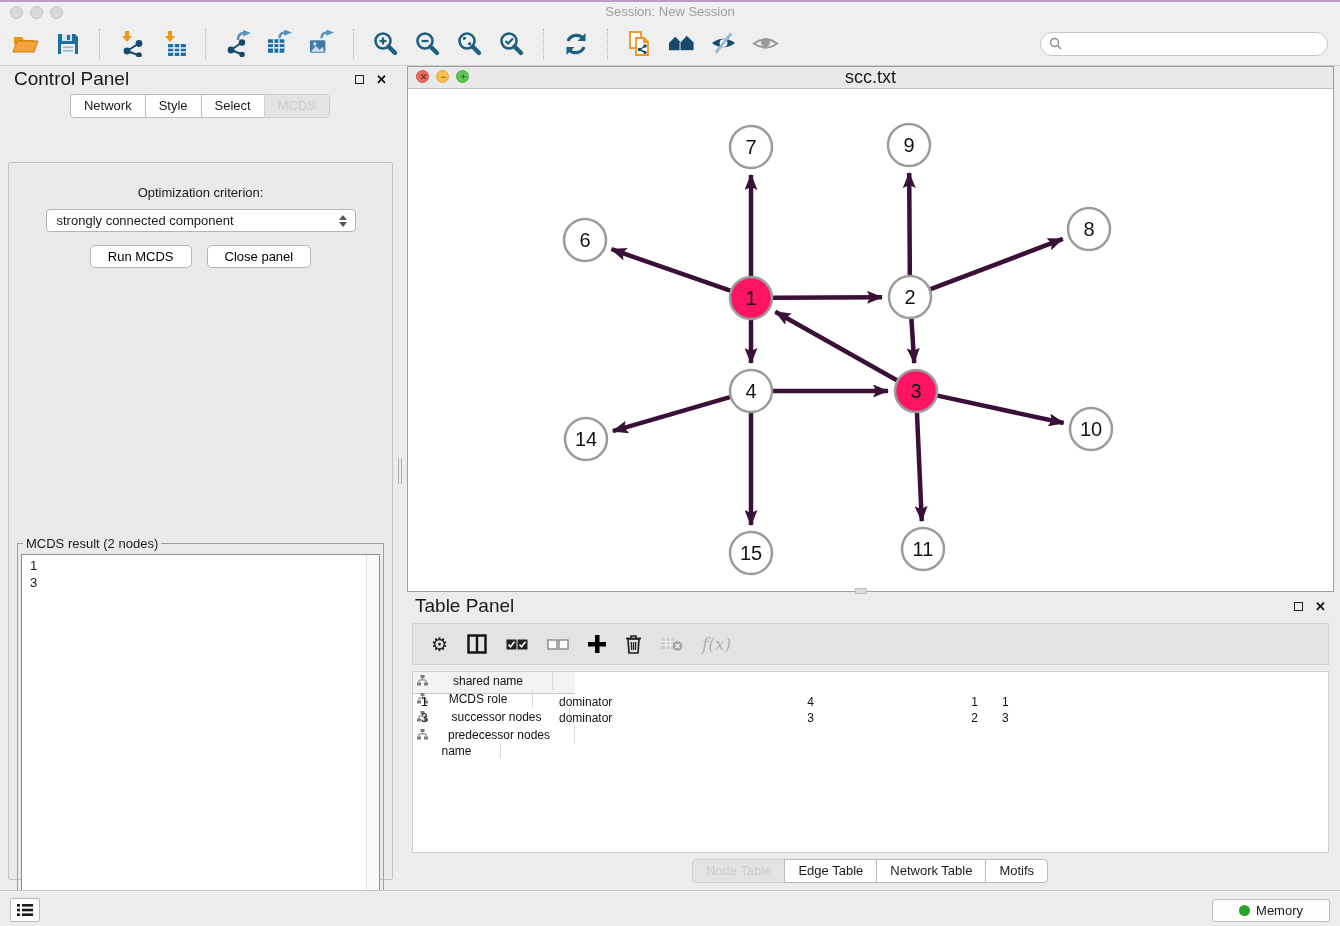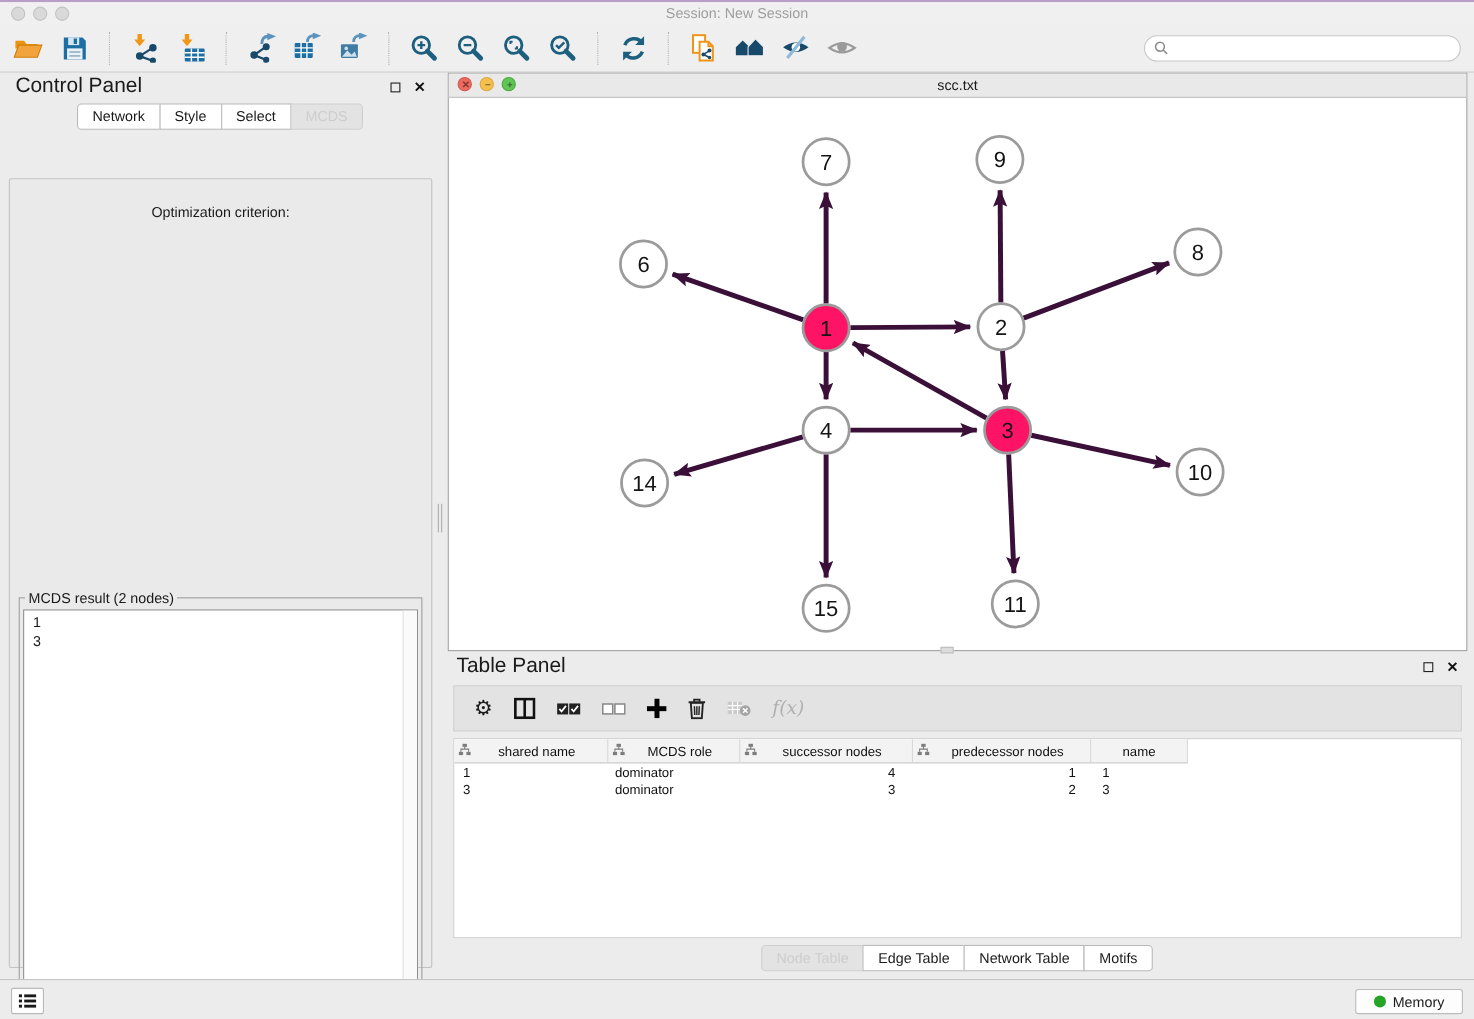--- a/index.html
+++ b/index.html
@@ -78,21 +78,21 @@
   #result-box { height:100%; background:#fff; border:1px solid #8f8f8f; position:relative; overflow:hidden; }
   #result-lines { padding:2px 8px; font-size:13px; line-height:17px; }
   #result-scroll { position:absolute; right:0; top:0; bottom:0; width:13px; background:#fafafa; border-left:1px solid #e2e2e2; }
 
   
   #network-window {
     position:absolute; left:407px; top:66px; width:927px; height:526px;
     background:#fff; border:1px solid #9f9f9f;
   }
   #nw-header { height:22px; background:#e9e9e9; border-bottom:1px solid #c2c2c2; position:relative; }
-  #nw-header .title { text-align:center; font-size:13px; line-height:21px; color:#1a1a1a; }
+  #nw-header .title { text-align:center; font-size:18px; line-height:21px; color:#1a1a1a; }
   #nw-red    { left:8px;  background:#ee6a5f; border:1px solid #d5554b; }
   #nw-yellow { left:28px; background:#f5bf4e; border:1px solid #dda73d; }
   #nw-green  { left:48px; background:#61c555; border:1px solid #4aa93f; }
   #nw-red .sym, #nw-yellow .sym, #nw-green .sym { color:rgba(0,0,0,.5); }
   #nw-header .traffic { top:3px; }
   #graph-canvas { position:relative; width:925px; height:502px; }
   #graph-svg { display:block; }
 
   
   #v-splitter { position:absolute; left:398px; top:458px; width:4px; height:26px;
@@ -108,34 +108,34 @@
     display:flex; align-items:center; gap:19px; padding-left:18px;
   }
   .tp-icon { display:flex; align-items:center; justify-content:center; height:26px; }
   .tp-icon.disabled { opacity:.9; }
   .fx-label { font-family:"DejaVu Serif", serif; font-style:italic; font-size:17px; color:#ababab; }
   .gear-glyph { font-family:"DejaVu Sans", sans-serif; font-size:19px; color:#1c1c1c; line-height:20px; }
   #tp-table {
     position:absolute; left:5px; right:5px; top:76px; height:182px;
     background:#fff; border:1px solid #d0d0d0; overflow:hidden;
   }
-  #tbl-header { display:inline-flex; height:22px; background:#f3f3f3; border-bottom:1px solid #c9c9c9; }
+  #tbl-header { display:inline-flex; height:22px; background:#f3f3f3; border-bottom:1px solid #c9c9c9;flex-direction:column; }
   .th { display:flex; align-items:center; border-right:1px solid #d9d9d9; padding:0 4px; }
   .th .lbl { flex:1; text-align:center; font-size:12px; color:#111; padding:0 4px; }
   .tr { display:flex; height:16px; align-items:center; }
   .td { font-size:12px; color:#111; overflow:hidden; white-space:nowrap; }
   #tp-tabs { position:absolute; left:0; right:0; top:264px; }
 
   
   #status-bar { position:absolute; left:0; top:890px; width:1340px; height:36px;
     border-top:1px solid #c6c6c6; background:#ececec; }
   #task-list-button { position:absolute; left:10px; top:7px; width:30px; height:24px;
     background:#fdfdfd; border:1px solid #b9b9b9; border-radius:2px;
     display:flex; align-items:center; justify-content:center; }
-  #memory-button { position:absolute; right:10px; top:8px; height:23px; padding:0 16px;
+  #memory-button { position:absolute; right:10px; top:8px; height:23px; padding:0 26px;
     background:#fdfdfd; border:1px solid #bcbcbc; border-radius:3px;
     display:flex; align-items:center; gap:6px; font-size:13px; }
   #memory-dot { width:11px; height:11px; border-radius:50%; background:#27a327; }
 </style>
 </head>
 <body>
 
 <div id="top-strip"></div>
 <div id="titlebar">
   <span id="tl-gray1" class="traffic tl-inactive"></span>
@@ -312,20 +312,32 @@
     <span class="close-icon">✕</span>
   </div>
   <div id="cp-tabs" class="tabrow">
       <div class="tab">Network</div>
       <div class="tab">Style</div>
       <div class="tab">Select</div>
       <div class="tab active">MCDS</div>
     </div>
   <div id="cp-content">
     <div id="opt-label">Optimization criterion:</div>
+    <div id="criterion-select">
+      <span>strongly connected component</span>
+      <span class="spacer"></span>
+      <span class="spinner">
+          <span class="up"></span>
+          <span class="down"></span>
+        </span>
+    </div>
+    <div id="cp-buttons">
+      <button class="push-btn">Run MCDS</button>
+      <button class="push-btn">Close panel</button>
+    </div>
     <fieldset id="result-fieldset">
       <legend>MCDS result (2 nodes)</legend>
       <div id="result-box">
         <div id="result-lines">
             <div>1</div>
             <div>3</div>
           </div>
         <div id="result-scroll"></div>
       </div>
     </fieldset>

